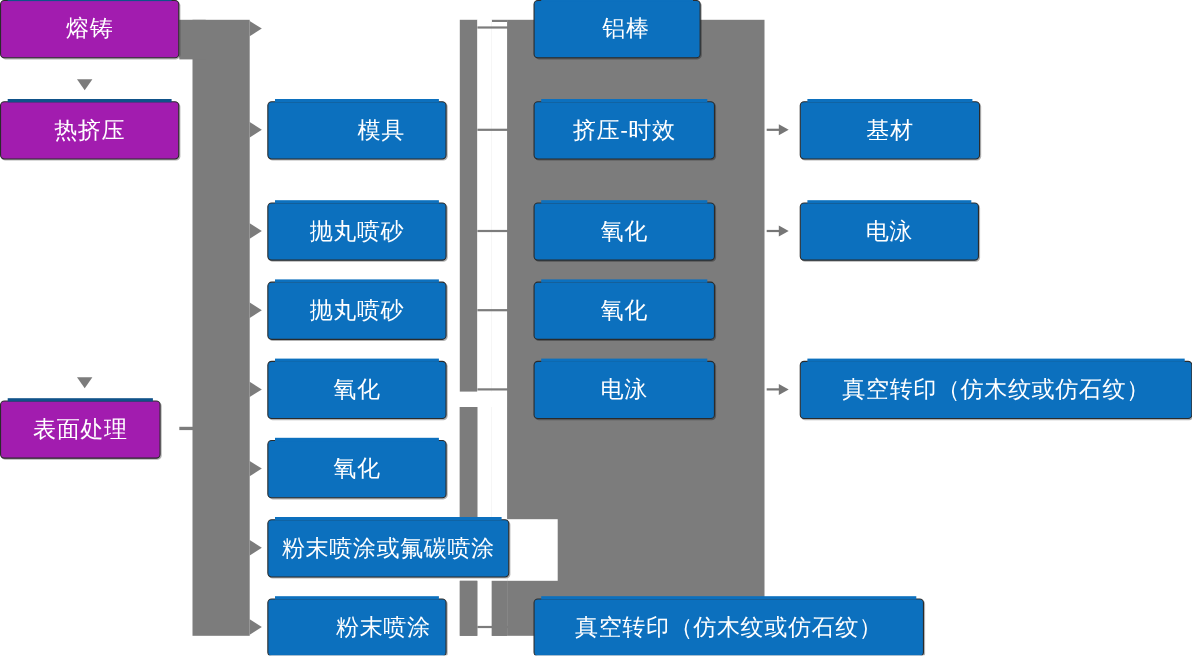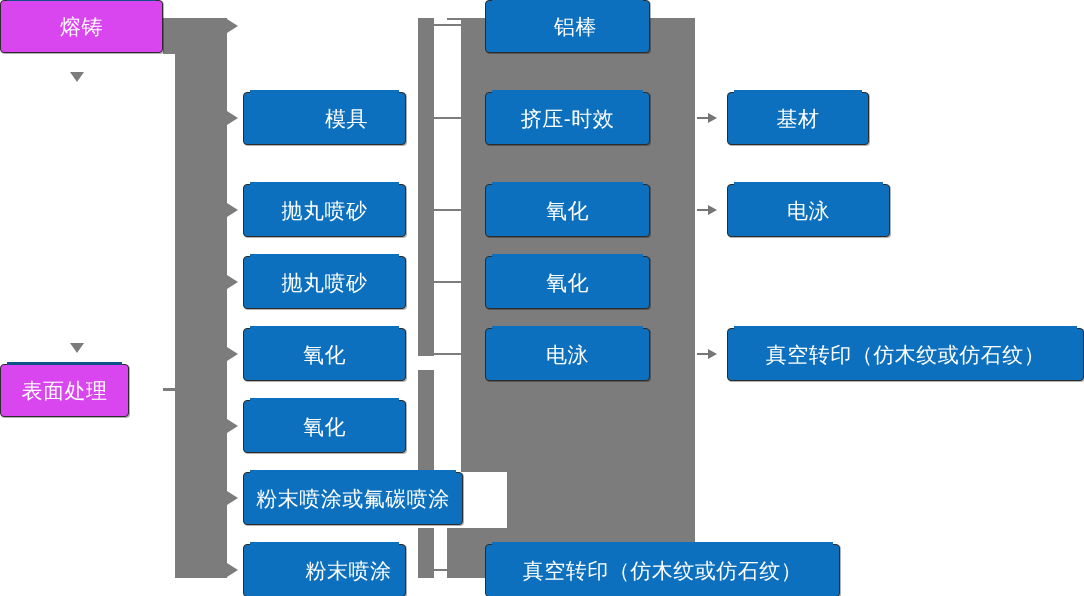--- a/index.html
+++ b/index.html
@@ -75,21 +75,21 @@
     color: #ffffff;
     display: flex;
     align-items: center;
     justify-content: center;
     font-size: 21px;
     line-height: 1;
     letter-spacing: 0.5px;
     white-space: nowrap;
     box-shadow: 1px 1px 0 rgba(0,0,0,0.30);
   }
-  .node.dark  { background: #d946ef; }
+  .node.dark  { background: #a21caf; }
   .node.light { background: #0c70be; }
 
   
   .node::before {
     content: "";
     position: absolute;
     top: -3px;
     left: 6px;
     right: 6px;
     height: 3px;
@@ -150,21 +150,24 @@
 
   <div class="dk-stem" style="left:697px; top:209px; width:14px;"></div>
   <div class="dk-arrow" style="left:708px; top:205px;"></div>
 
   <div class="dk-stem" style="left:697px; top:353px; width:14px;"></div>
   <div class="dk-arrow" style="left:708px; top:349px;"></div>
 
   <div class="node dark" style="left:0px; top:0px; width:163px; height:53px;">
     <span>熔铸</span>
   </div>
-  <div class="node dark" style="left:0px; top:364px; width:129px; height:53px;">
+  <div class="node dark" style="left:0px; top:92px; width:163px; height:53px;">
+    <span>热挤压</span>
+  </div>
+  <div class="node dark" style="left:0px; top:364px; width:146px; height:53px;">
     <span>表面处理</span>
   </div>
 
   <div class="node light" style="left:243px; top:92px; width:163px; height:53px;padding-left:44px;">
     <span>模具</span>
   </div>
   <div class="node light" style="left:243px; top:184px; width:163px; height:53px;">
     <span>抛丸喷砂</span>
   </div>
   <div class="node light" style="left:243px; top:256px; width:163px; height:53px;">
@@ -176,40 +179,40 @@
   <div class="node light" style="left:243px; top:400px; width:163px; height:53px;">
     <span>氧化</span>
   </div>
   <div class="node light" style="left:243px; top:472px; width:220px; height:53px;">
     <span>粉末喷涂或氟碳喷涂</span>
   </div>
   <div class="node light" style="left:243px; top:544px; width:163px; height:53px;padding-left:48px;">
     <span>粉末喷涂</span>
   </div>
 
-  <div class="node light" style="left:485px; top:0px; width:165px; height:53px;padding-left:16px;">
+  <div class="node light" style="left:485px; top:0px; width:152px; height:53px;padding-left:16px;">
     <span>铝棒</span>
   </div>
   <div class="node light" style="left:485px; top:92px; width:165px; height:53px;justify-content:center;">
     <span>挤压-时效</span>
   </div>
   <div class="node light" style="left:485px; top:184px; width:165px; height:53px;">
     <span>氧化</span>
   </div>
   <div class="node light" style="left:485px; top:256px; width:165px; height:53px;">
     <span>氧化</span>
   </div>
   <div class="node light" style="left:485px; top:328px; width:165px; height:53px;">
     <span>电泳</span>
   </div>
   <div class="node light" style="left:485px; top:544px; width:355px; height:53px;">
     <span>真空转印（仿木纹或仿石纹）</span>
   </div>
 
-  <div class="node light" style="left:727px; top:92px; width:142px; height:53px;">
+  <div class="node light" style="left:727px; top:92px; width:164px; height:53px;">
     <span>基材</span>
   </div>
   <div class="node light" style="left:727px; top:184px; width:163px; height:53px;">
     <span>电泳</span>
   </div>
   <div class="node light" style="left:727px; top:328px; width:357px; height:53px;">
     <span>真空转印（仿木纹或仿石纹）</span>
   </div>
 
 </div>

